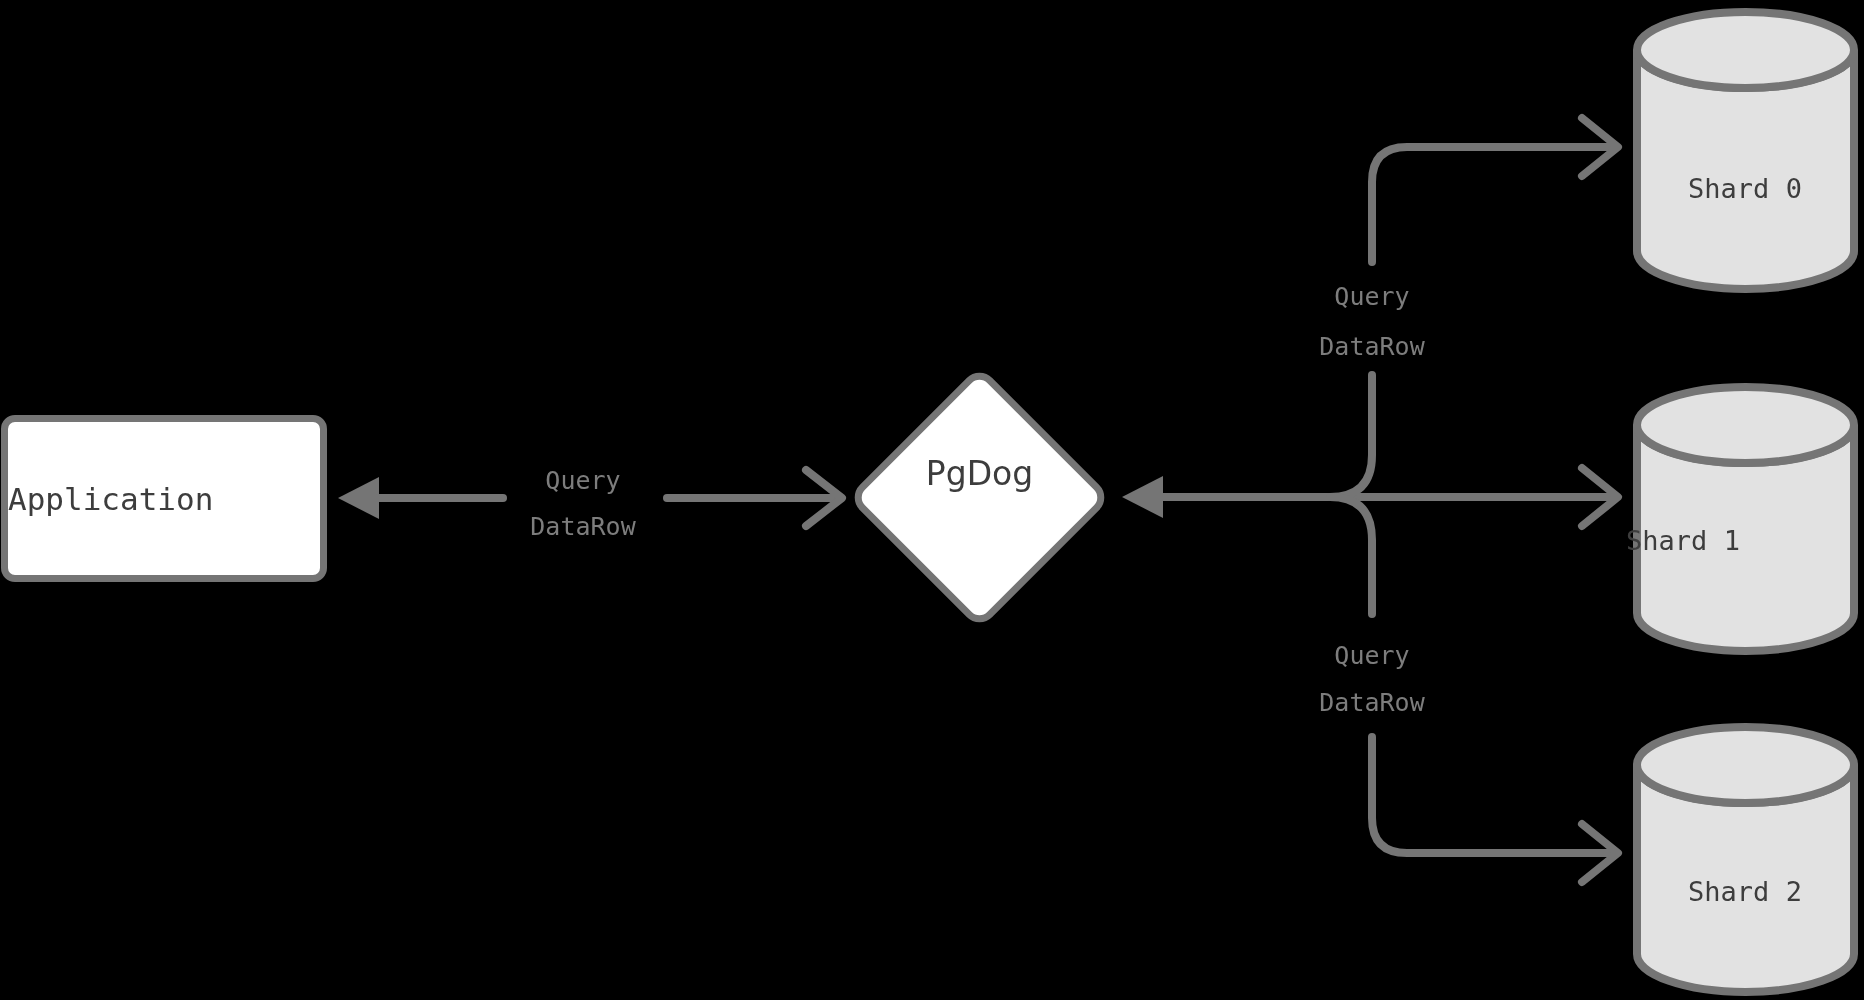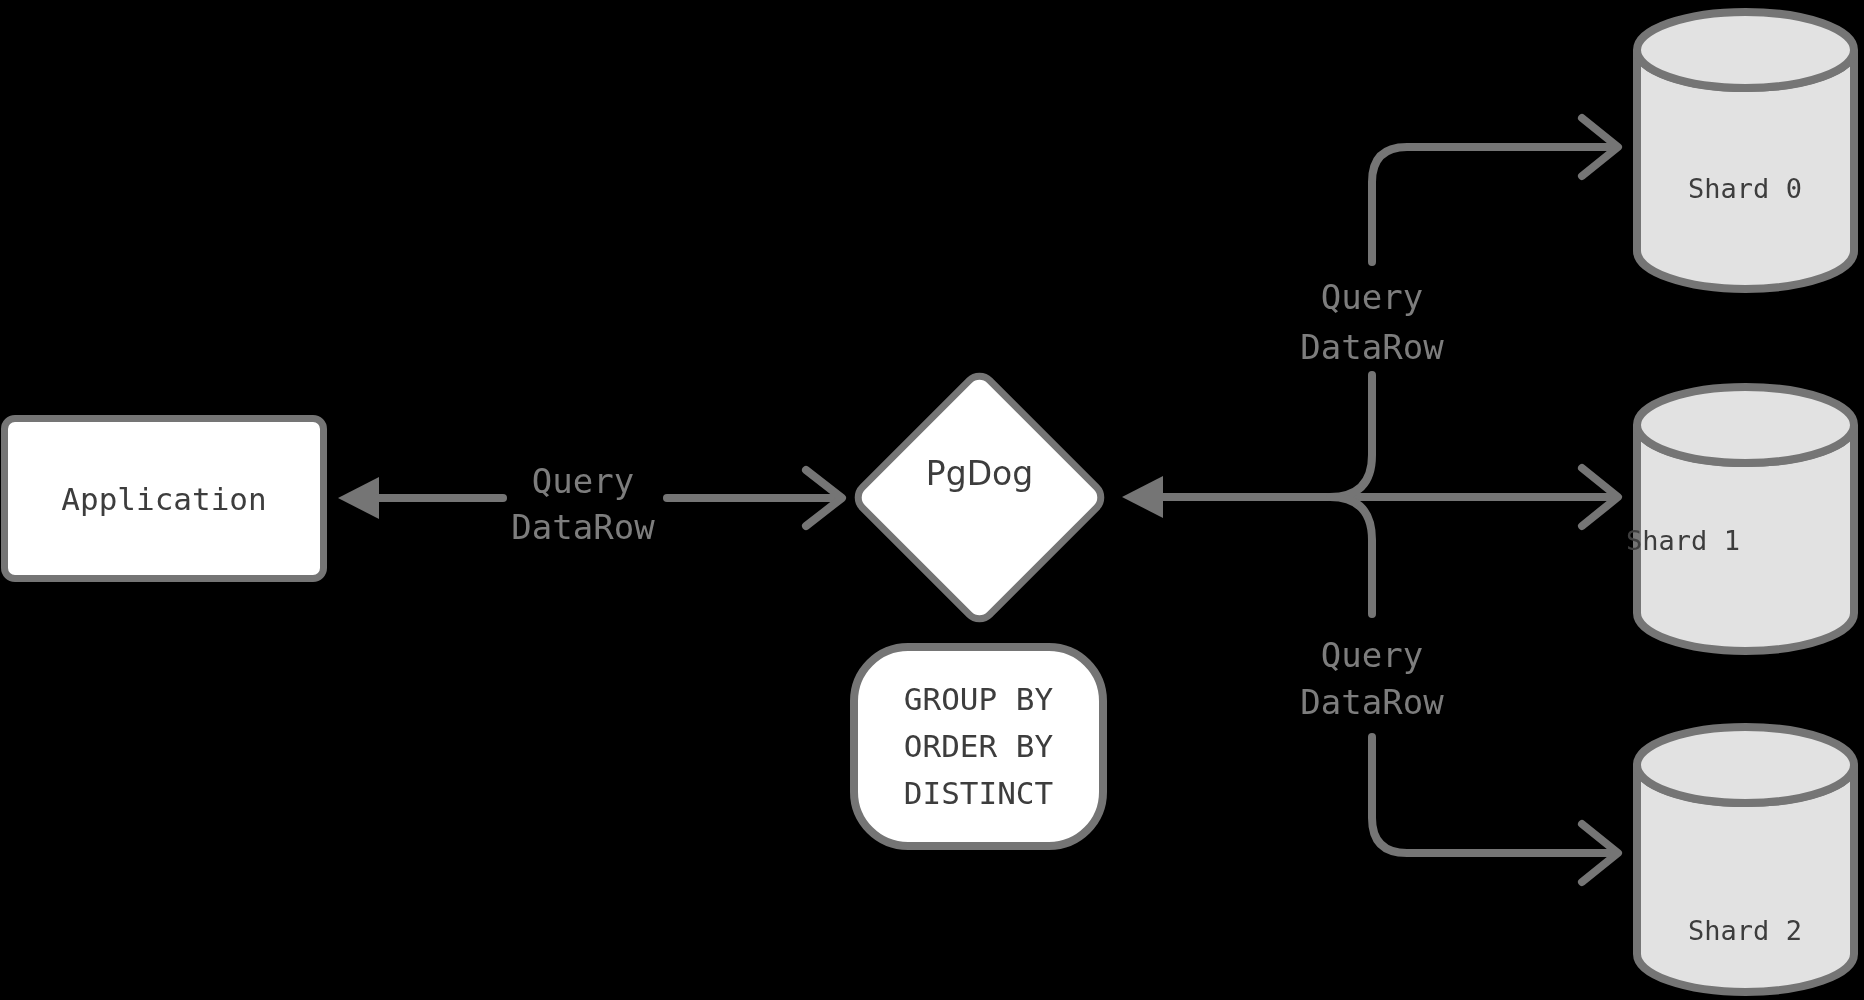--- a/index.html
+++ b/index.html
@@ -37,21 +37,21 @@
   .head-solid { fill: var(--stroke); stroke: none; }
   .cyl { fill: var(--cylinder-fill); stroke: var(--stroke); stroke-width: 8; }
 
   .node-rect {
     position: absolute;
     left: 1px; top: 415px;
     width: 326px; height: 167px;
     background: var(--node-fill);
     border: 7px solid var(--stroke);
     border-radius: 14px;
-    display: flex; align-items: center; justify-content: center;
+    display: flex; align-items: center; justify-content: flex-start;
     color: var(--node-text);
     font-size: 31px;
   }
   .diamond-shape {
     position: absolute;
     left: 886px; top: 404px;
     width: 187px; height: 187px;
     background: var(--node-fill);
     border: 7px solid var(--stroke);
     border-radius: 18px;
@@ -76,21 +76,21 @@
     display: flex; flex-direction: column; align-items: center; justify-content: center;
     color: var(--node-text);
     font-size: 31px;
   }
   .ops-box div { line-height: 47px; white-space: pre; }
   .edge-label {
     position: absolute;
     transform: translateX(-50%);
     text-align: center;
     color: var(--edge-label-text);
-    font-size: 34px;
+    font-size: 25px;
     white-space: nowrap;
   }
   .edge-label div { line-height: 46px; }
   .edge-label.tall div { line-height: 50px; }
   .edge-label.mid div { line-height: 47px; }
   .cyl-label {
     position: absolute;
     transform: translate(-50%, -50%);
     color: var(--node-text);
     font-size: 27px;
@@ -141,29 +141,24 @@
 
   <div class="node-rect">
     <span>Application</span>
   </div>
 
   <div class="diamond-shape"></div>
   <div class="diamond-label">
     <span>PgDog</span>
   </div>
 
-  <div class="ops-box">
-    <div>GROUP BY</div>
-    <div>ORDER BY</div>
-    <div>DISTINCT</div>
-  </div>
 
   <div class="cyl-label" style="left:1745px; top:188px;">Shard 0</div>
   <div class="cyl-label" style="left:1683px; top:540px;">Shard 1</div>
-  <div class="cyl-label" style="left:1745px; top:891px;margin-top:39px;">Shard 2</div>
+  <div class="cyl-label" style="left:1745px; top:891px;">Shard 2</div>
 
   <div class="edge-label" style="left:583px; top:458px;">
     <div>Query</div>
     <div>DataRow</div>
   </div>
   <div class="edge-label tall" style="left:1372px; top:272px;">
     <div>Query</div>
     <div>DataRow</div>
   </div>
   <div class="edge-label mid" style="left:1372px; top:632px;">

